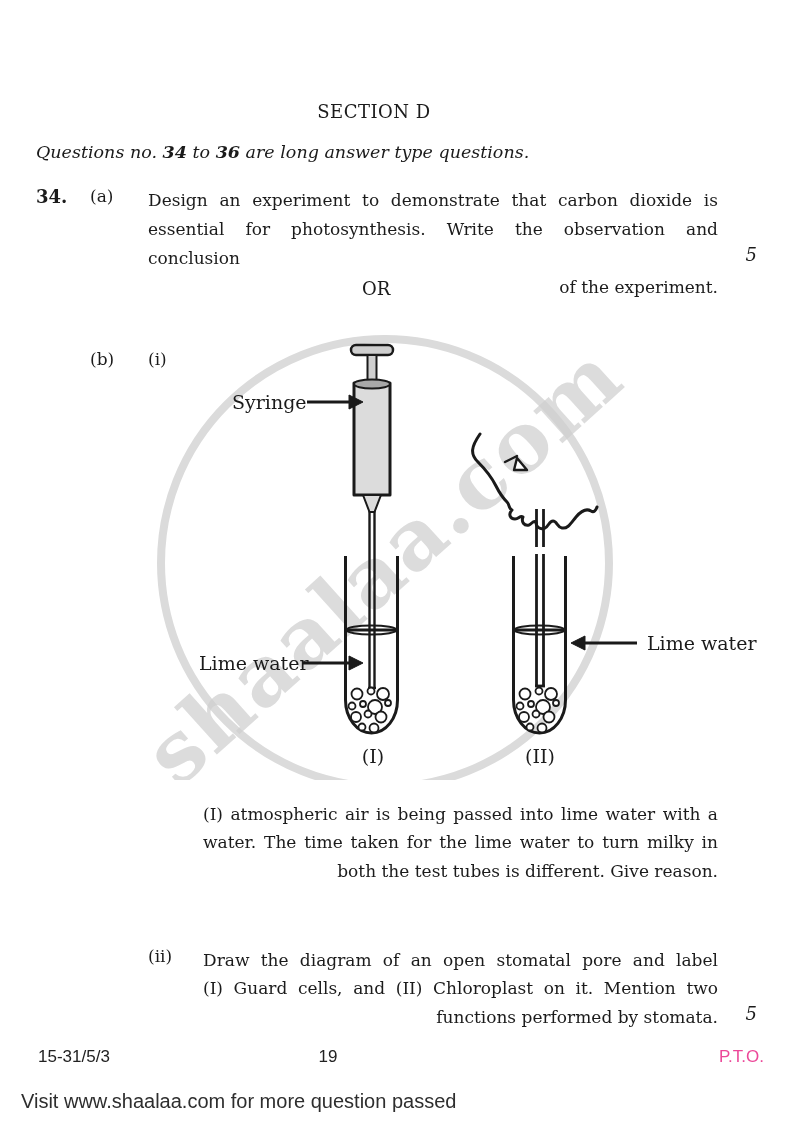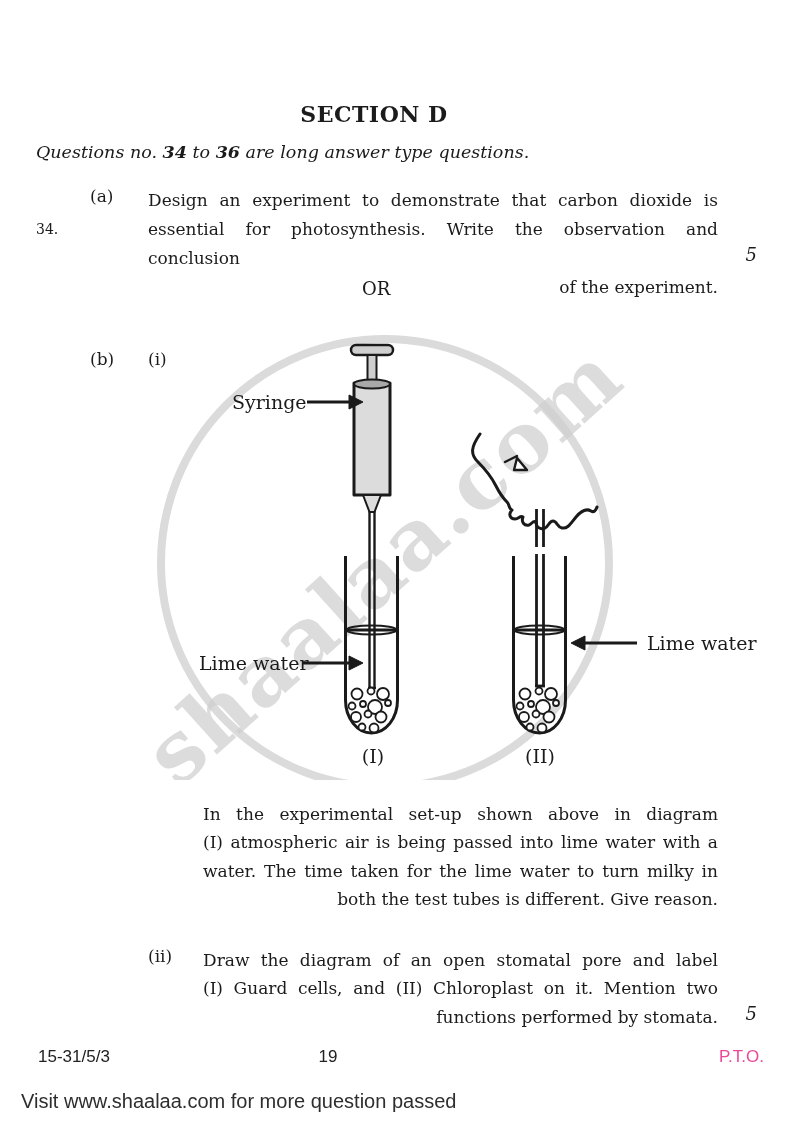--- a/index.html
+++ b/index.html
@@ -1,23 +1,23 @@
 <!DOCTYPE html>
 <html><head>
 <meta charset="utf-8">
 <style>
   html,body{margin:0;padding:0;background:#ffffff;}
   body{width:800px;height:1131px;position:relative;overflow:hidden;
        font-family:"DejaVu Serif", serif;color:#1b1b1b;}
   .abs{position:absolute;}
   .section-title{top:101px;left:0;width:748px;text-align:center;
-       font-size:22px;font-weight:bold;letter-spacing:.5px;}
+       font-size:18px;font-weight:normal;letter-spacing:.5px;}
   .intro{top:142px;left:36px;font-style:italic;font-size:17.5px;}
   .intro b{font-weight:bold;}
-  .qnum{top:186px;left:36px;font-size:14px;font-weight:normal;margin-top:35px;}
+  .qnum{top:186px;left:36px;font-size:18px;font-weight:bold;}
   .alabel{top:186px;left:90px;font-size:17px;}
   .para-a{top:186px;left:148px;width:570px;font-size:17px;line-height:29px;}
   .marks-a{top:244px;right:43px;font-size:18px;font-style:italic;}
   .or-label{top:278px;left:318px;font-size:18px;font-weight:normal;margin-left:44px;}
   .blabel{top:349px;left:90px;font-size:17px;}
   .ilabel{top:349px;left:148px;font-size:17px;}
   .figure{top:328px;left:0;width:800px;height:452px;}
   .para-i{top:800px;left:203px;width:515px;font-size:17px;line-height:28.4px;}
   .iilabel{top:946px;left:148px;font-size:17px;}
   .para-ii{top:946px;left:203px;width:515px;font-size:17px;line-height:28.4px;}
@@ -152,21 +152,20 @@
   </g>
 
   <text class="fig-label" x="232" y="409">Syringe</text>
   <text class="fig-label" x="199" y="670">Lime water</text>
   <text class="fig-label" x="647" y="650">Lime water</text>
   <text class="fig-label" x="373" y="763" text-anchor="middle">(I)</text>
   <text class="fig-label" x="540" y="763" text-anchor="middle">(II)</text>
 </svg>
 
 <div class="abs para-i">
-  <div class="jline">In the experimental set-up shown above in diagram</div>
   <div class="jline">(I) atmospheric air is being passed into lime water with a</div>
   <div class="jline">water. The time taken for the lime water to turn milky in</div>
   <div class="jline last">both the test tubes is different. Give reason.</div>
 </div>
 
 <div class="abs iilabel">(ii)</div>
 <div class="abs para-ii">
   <div class="jline">Draw the diagram of an open stomatal pore and label</div>
   <div class="jline">(I) Guard cells, and (II) Chloroplast on it. Mention two</div>
   <div class="jline last">functions performed by stomata.</div>

